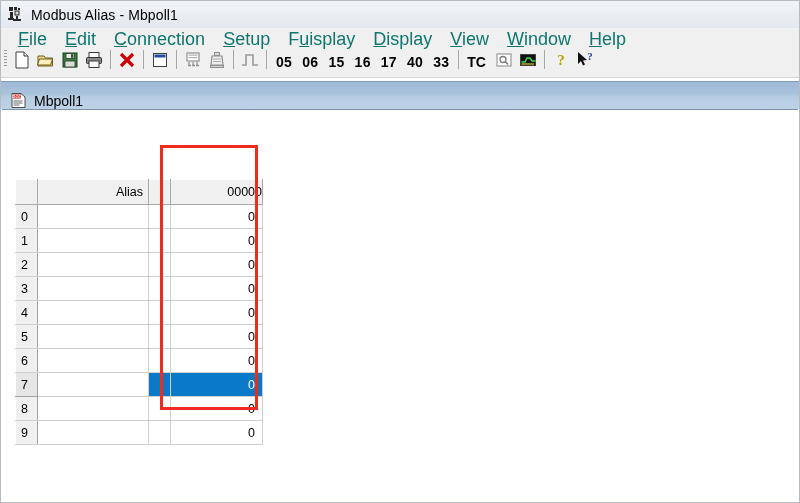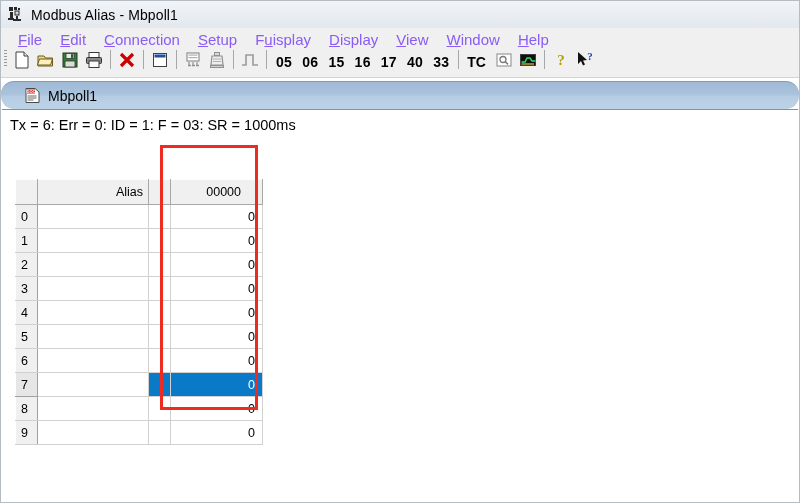--- a/index.html
+++ b/index.html
@@ -56,22 +56,22 @@
     left: 0; top: 27px;
     width: 798px;
     height: 22px;
     background: #f0f0f0;
     display: flex;
     align-items: center;
     padding-left: 8px;
     box-sizing: border-box;
   }
   .menu-item {
-    font-size: 15px;
-    color: #8b5cf6;
+    font-size: 18px;
+    color: #0f766e;
     padding: 0 9px;
     cursor: default;
     white-space: nowrap;
   }
   .menu-item .mn {
     text-decoration: underline;
   }
 
   
   .toolbar {
@@ -137,25 +137,24 @@
     box-sizing: border-box;
     overflow: hidden;
   }
   .mdi-title {
     position: absolute;
     left: 0; top: 3px;
     width: 798px;
     height: 28px;
     background: linear-gradient(to bottom, #9fb9d6 0%, #aac3dc 45%, #b7cde3 55%, #bdd2e7 100%);
     display: flex;
-    align-items: center;
-    padding-left: 23px;
+    align-items: flex-end;
+    padding-left: 9px;
     box-sizing: border-box;
     border-top: 1px solid #7e9bbd;
-    border-radius: 13px;
   }
   .mdi-icon {
     width: 17px; height: 17px;
     margin-right: 7px;
     flex: none;
   }
   .mdi-title-text {
     font-size: 14px;
     color: #000;
     white-space: nowrap;
@@ -212,21 +211,21 @@
 
   .grid thead th.h-rownum { background: #f0f0f0; }
   .grid thead th.h-alias {
     text-align: right;
     padding-right: 5px;
     font-size: 12.5px;
   }
   .grid thead th.h-gap { background: #f0f0f0; border-left: none; }
   .grid thead th.h-value {
     text-align: right;
-    padding-right: 21px;
+    padding-right: 0;
     font-size: 12.5px;
     background: #f0f0f0;
   }
 
   .grid td.c-rownum {
     background: #f0f0f0;
     text-align: left;
     padding-left: 5px;
     border-right: 1px solid #a0a0a0;
     border-top-color: #ffffff;
@@ -458,21 +457,20 @@
           <rect x="3" y="2.5" width="8" height="4" fill="#dd2222"></rect>
           <text x="7" y="6" font-family="Liberation Sans, sans-serif" font-size="4" font-weight="bold" fill="#ffffff" text-anchor="middle">DOC</text>
           <path d="M3.5 9 h9 M3.5 11 h9 M3.5 13 h6" stroke="#5a5a5a" stroke-width="0.9"></path>
         </svg>
       </span>
       <span class="mdi-title-text">Mbpoll1</span>
     </div>
 
     <div class="mdi-body">
 
-      <div class="status-line">Tx = 6: Err = 0: ID = 1: F = 03: SR = 1000ms</div>
 
       <table class="grid">
         <colgroup>
           <col class="col-rownum">
           <col class="col-alias">
           <col class="col-gap">
           <col class="col-value">
         </colgroup>
         <thead>
           <tr>

